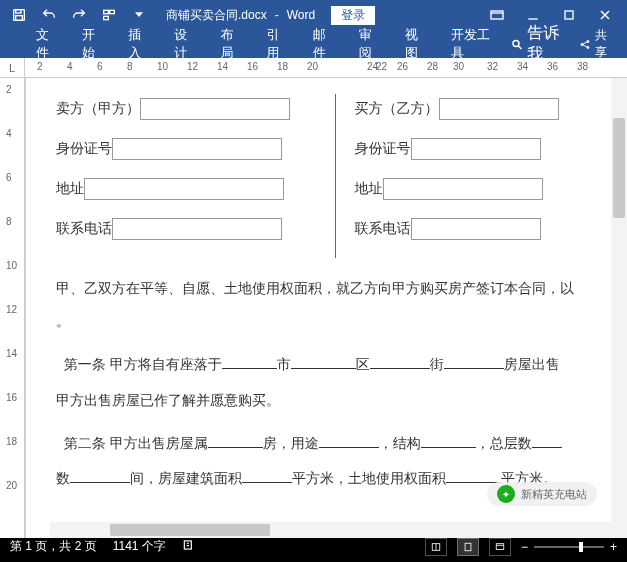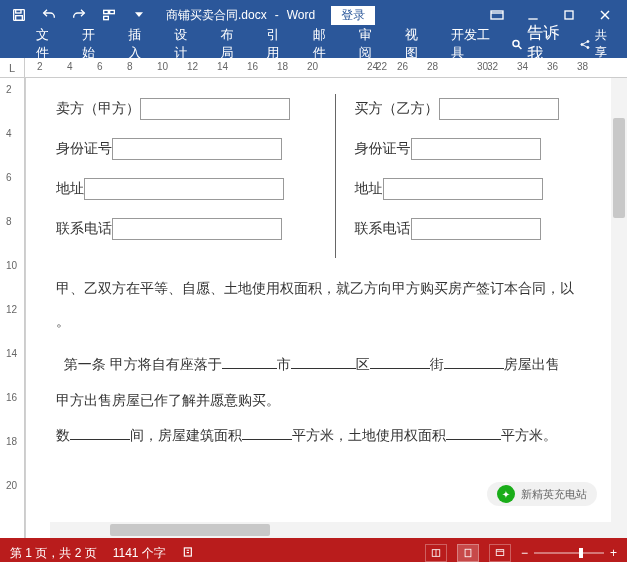--- a/index.html
+++ b/index.html
@@ -24,21 +24,21 @@
 .tick{position:absolute;top:3px}
 .doc-body{flex:1;display:flex;min-height:0}
 .ruler-v{width:25px;background:#fff;border-right:1px solid #ccc;position:relative;font-size:10px;color:#666}
 .vtick{position:absolute;left:6px}
 .page-wrap{flex:1;overflow:hidden;background:#e6e6e6;position:relative}
 .page{background:#fff;margin:0;padding:20px 30px 20px 30px;color:#333;font-size:14px;height:100%;width:618px;border-left:1px solid #d0d0d0}
 .scrollbar-v{position:absolute;right:0;top:0;bottom:0;width:16px;background:#f3f3f3}
 .scroll-thumb{position:absolute;right:2px;top:40px;width:12px;height:100px;background:#c8c8c8;border-radius:2px}
 .scrollbar-h{position:absolute;left:25px;right:16px;bottom:0;height:16px;background:#f3f3f3}
 .scroll-thumb-h{position:absolute;left:60px;top:2px;height:12px;width:160px;background:#c8c8c8;border-radius:2px}
-.statusbar{height:24px;background:#b91c1c;display:flex;align-items:flex-end;padding:0 10px;font-size:12px;gap:16px}
+.statusbar{height:24px;background:#000000;display:flex;align-items:flex-start;padding:0 10px;font-size:12px;gap:16px}
 .status-right{margin-left:auto;display:flex;align-items:center;gap:10px}
 .view-btn{width:22px;height:18px;border:1px solid rgba(255,255,255,.3);display:flex;align-items:center;justify-content:center}
 .view-btn.active{background:rgba(255,255,255,.2)}
 .zoom{display:flex;align-items:center;gap:6px}
 .zoom-slider{width:70px;height:2px;background:rgba(255,255,255,.4);position:relative}
 .zoom-slider::after{content:"";position:absolute;left:45px;top:-4px;width:4px;height:10px;background:#fff}
 .form-row{display:flex;align-items:center;margin-bottom:18px}
 .form-row .label{font-size:14px}
 .form-row .field{border:1px solid #999;height:22px;display:inline-block}
 .two-col{display:flex;position:relative;margin-bottom:8px}
@@ -161,21 +161,21 @@
           <span class="tick" style="left: 132px;">10</span>
           <span class="tick" style="left: 162px;">12</span>
           <span class="tick" style="left: 192px;">14</span>
           <span class="tick" style="left: 222px;">16</span>
           <span class="tick" style="left: 252px;">18</span>
           <span class="tick" style="left: 282px;">20</span>
           <span class="tick" style="left: 312px; margin-left: 39px;">22</span>
           <span class="tick" style="left: 342px;">24</span>
           <span class="tick" style="left: 372px;">26</span>
           <span class="tick" style="left: 402px;">28</span>
-          <span class="tick" style="left: 452px;">30</span>
+          <span class="tick" style="left: 428px;">30</span>
           <span class="tick" style="left: 462px;">32</span>
           <span class="tick" style="left: 492px;">34</span>
           <span class="tick" style="left: 522px;">36</span>
           <span class="tick" style="left: 552px;">38</span>
         </div>
     </div>
     <div class="doc-body">
       <div class="ruler-v" id="vticks">
           <span class="vtick" style="top: 6px;">2</span>
           <span class="vtick" style="top: 50px;">4</span>
@@ -232,20 +232,23 @@
           </div>
 
           <div class="para"><span>甲、乙双方在平等、自愿、土地使用权面积，就乙方向甲方购买房产签订本合同，以</span></div>
           <div class="para" style="margin-top:-10px"><span>。</span></div>
 
           <div class="para">
             &nbsp;&nbsp;<span>第一条</span>&nbsp;<span>甲方将自有座落于</span><span class="blank" style="width:55px"></span><span>市</span><span class="blank" style="width:65px"></span><span>区</span><span class="blank" style="width:60px"></span><span>街</span><span class="blank" style="width:60px"></span><span>房屋出售</span>
           </div>
           <div class="para" style="margin-top:-8px"><span>甲方出售房屋已作了解并愿意购买。</span></div>
 
+          <div class="para">
+            &nbsp;&nbsp;<span>第二条</span>&nbsp;<span>甲方出售房屋属</span><span class="blank" style="width:55px"></span><span>房，用途</span><span class="blank" style="width:60px"></span><span>，结构</span><span class="blank" style="width:55px"></span><span>，总层数</span><span class="blank" style="width:30px"></span>
+          </div>
           <div class="para" style="margin-top:-8px">
             <span>数</span><span class="blank" style="width:60px"></span><span>间，房屋建筑面积</span><span class="blank" style="width:50px"></span><span>平方米，土地使用权面积</span><span class="blank" style="width:55px"></span><span>平方米。</span>
           </div>
 
         </div>
         <div class="scrollbar-v">
             <div class="scroll-thumb"></div>
           </div>
         <div class="scrollbar-h">
             <div class="scroll-thumb-h"></div>

